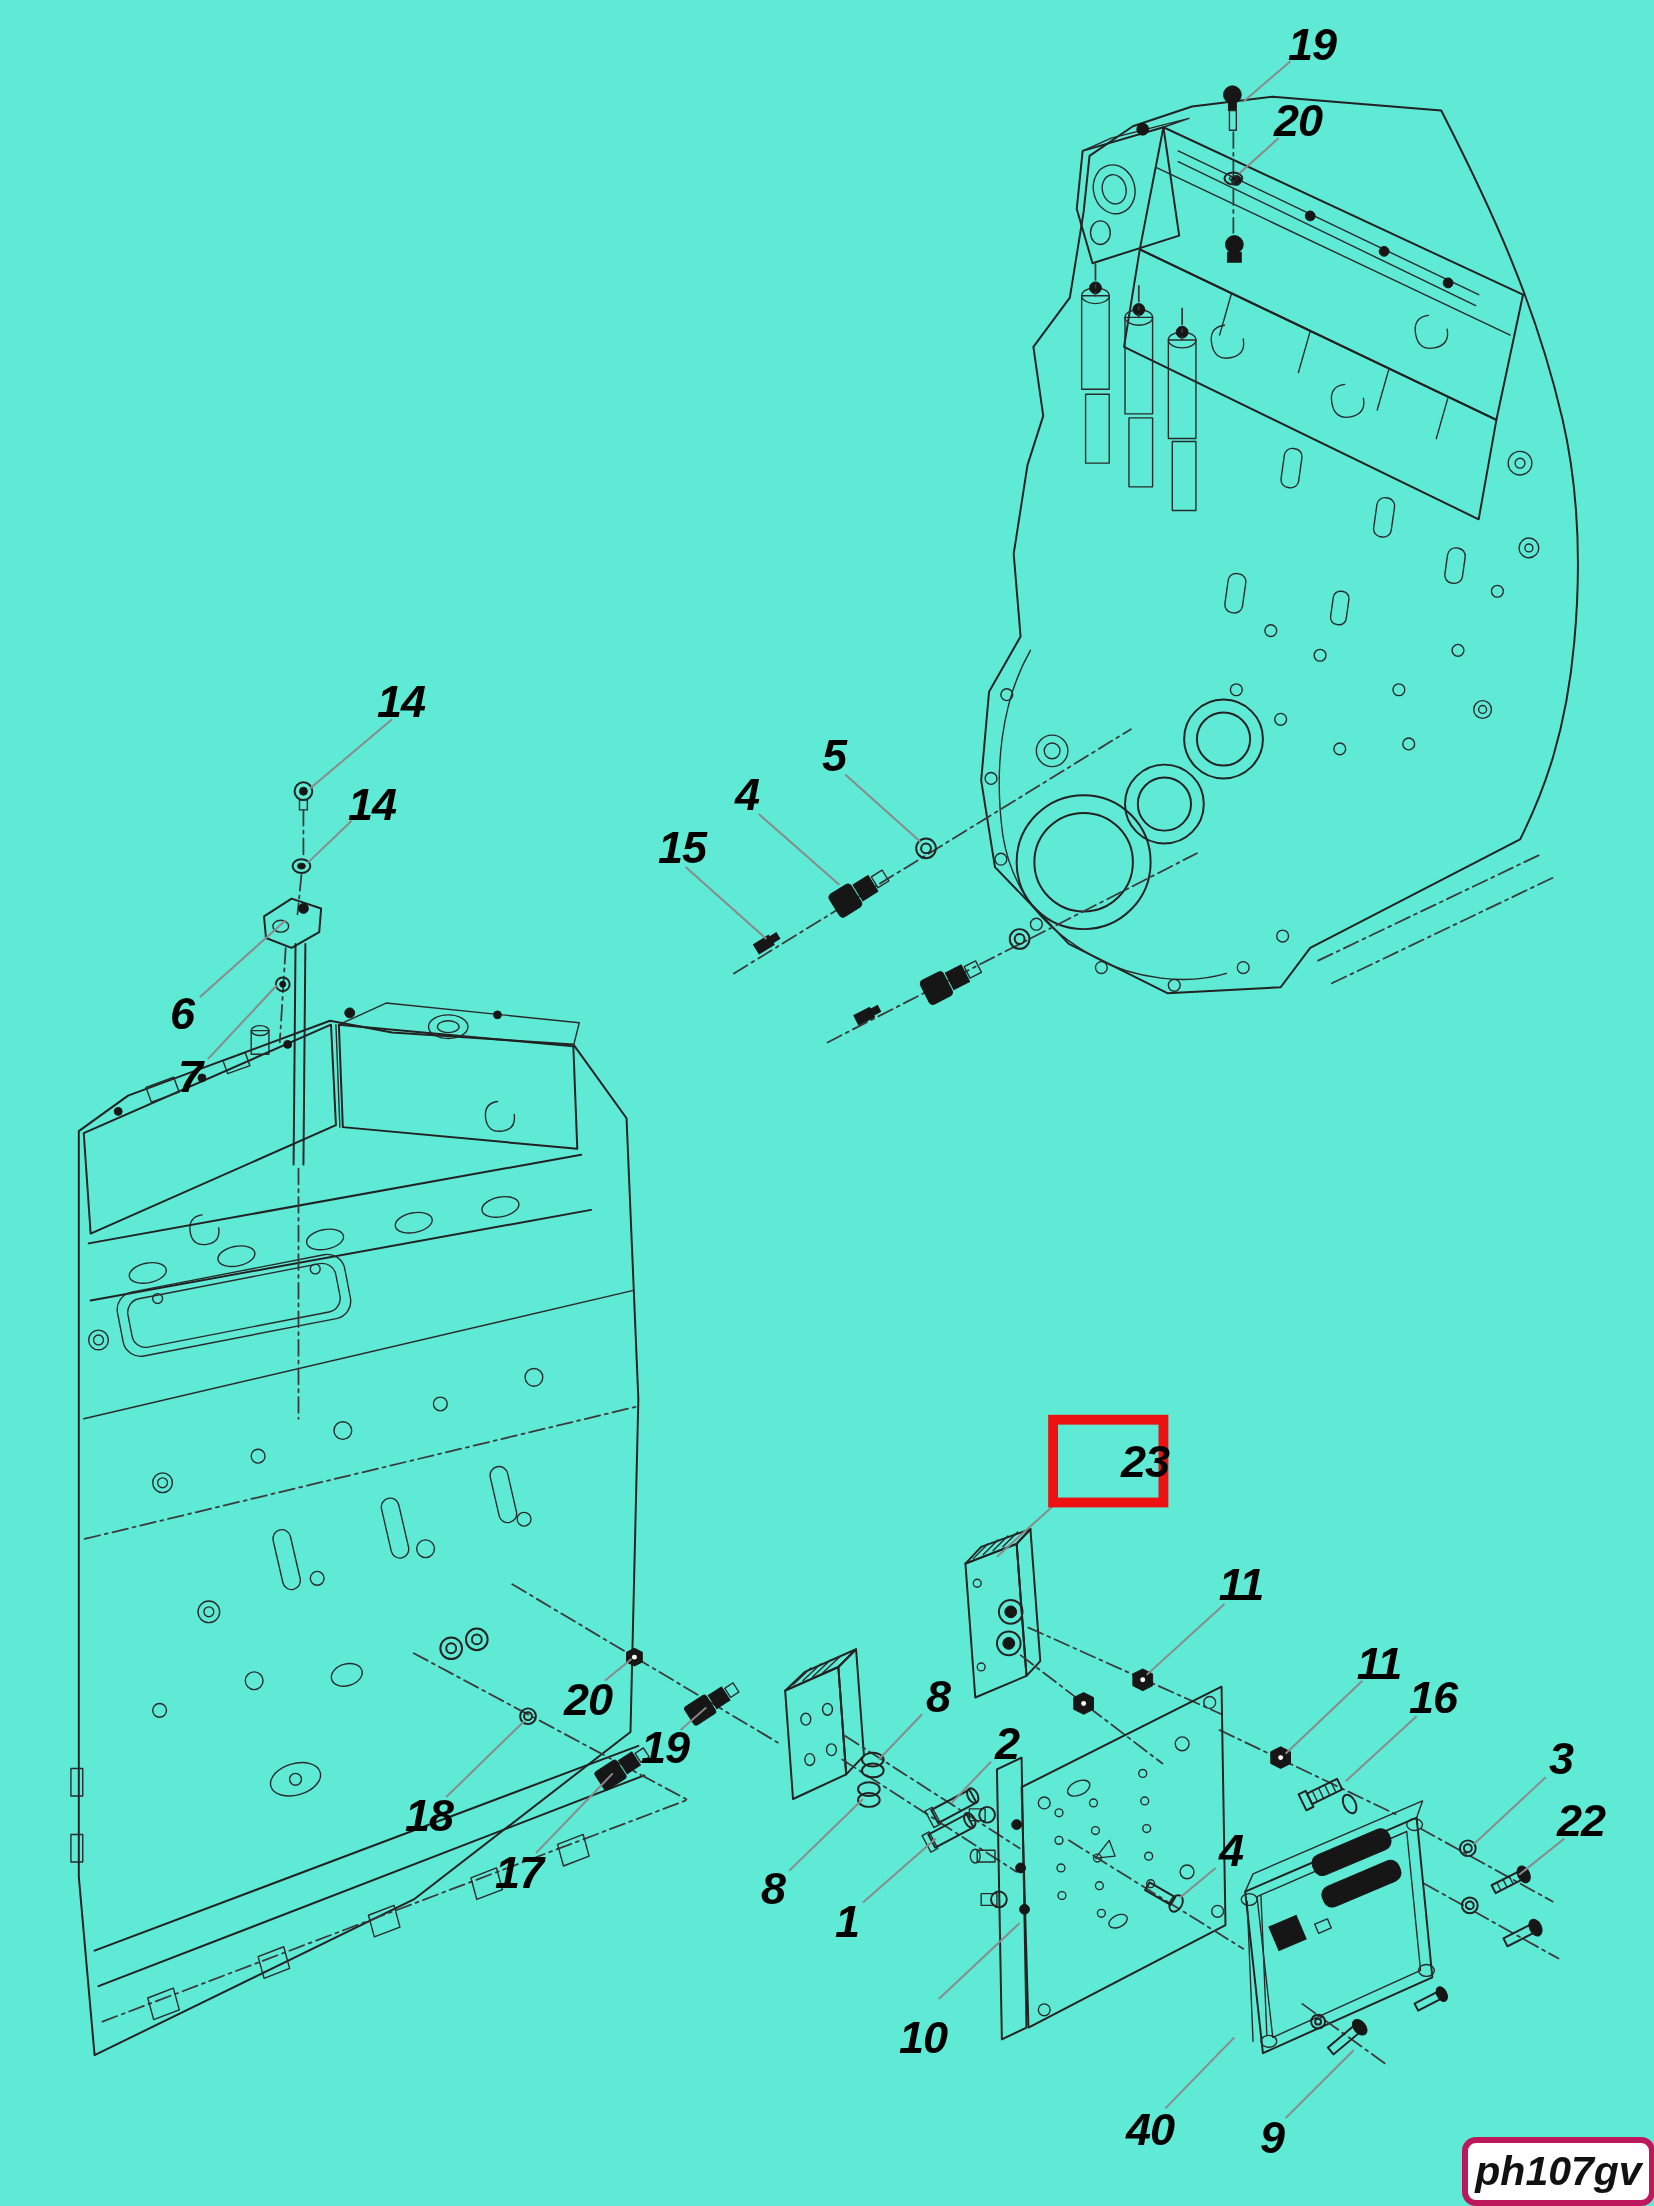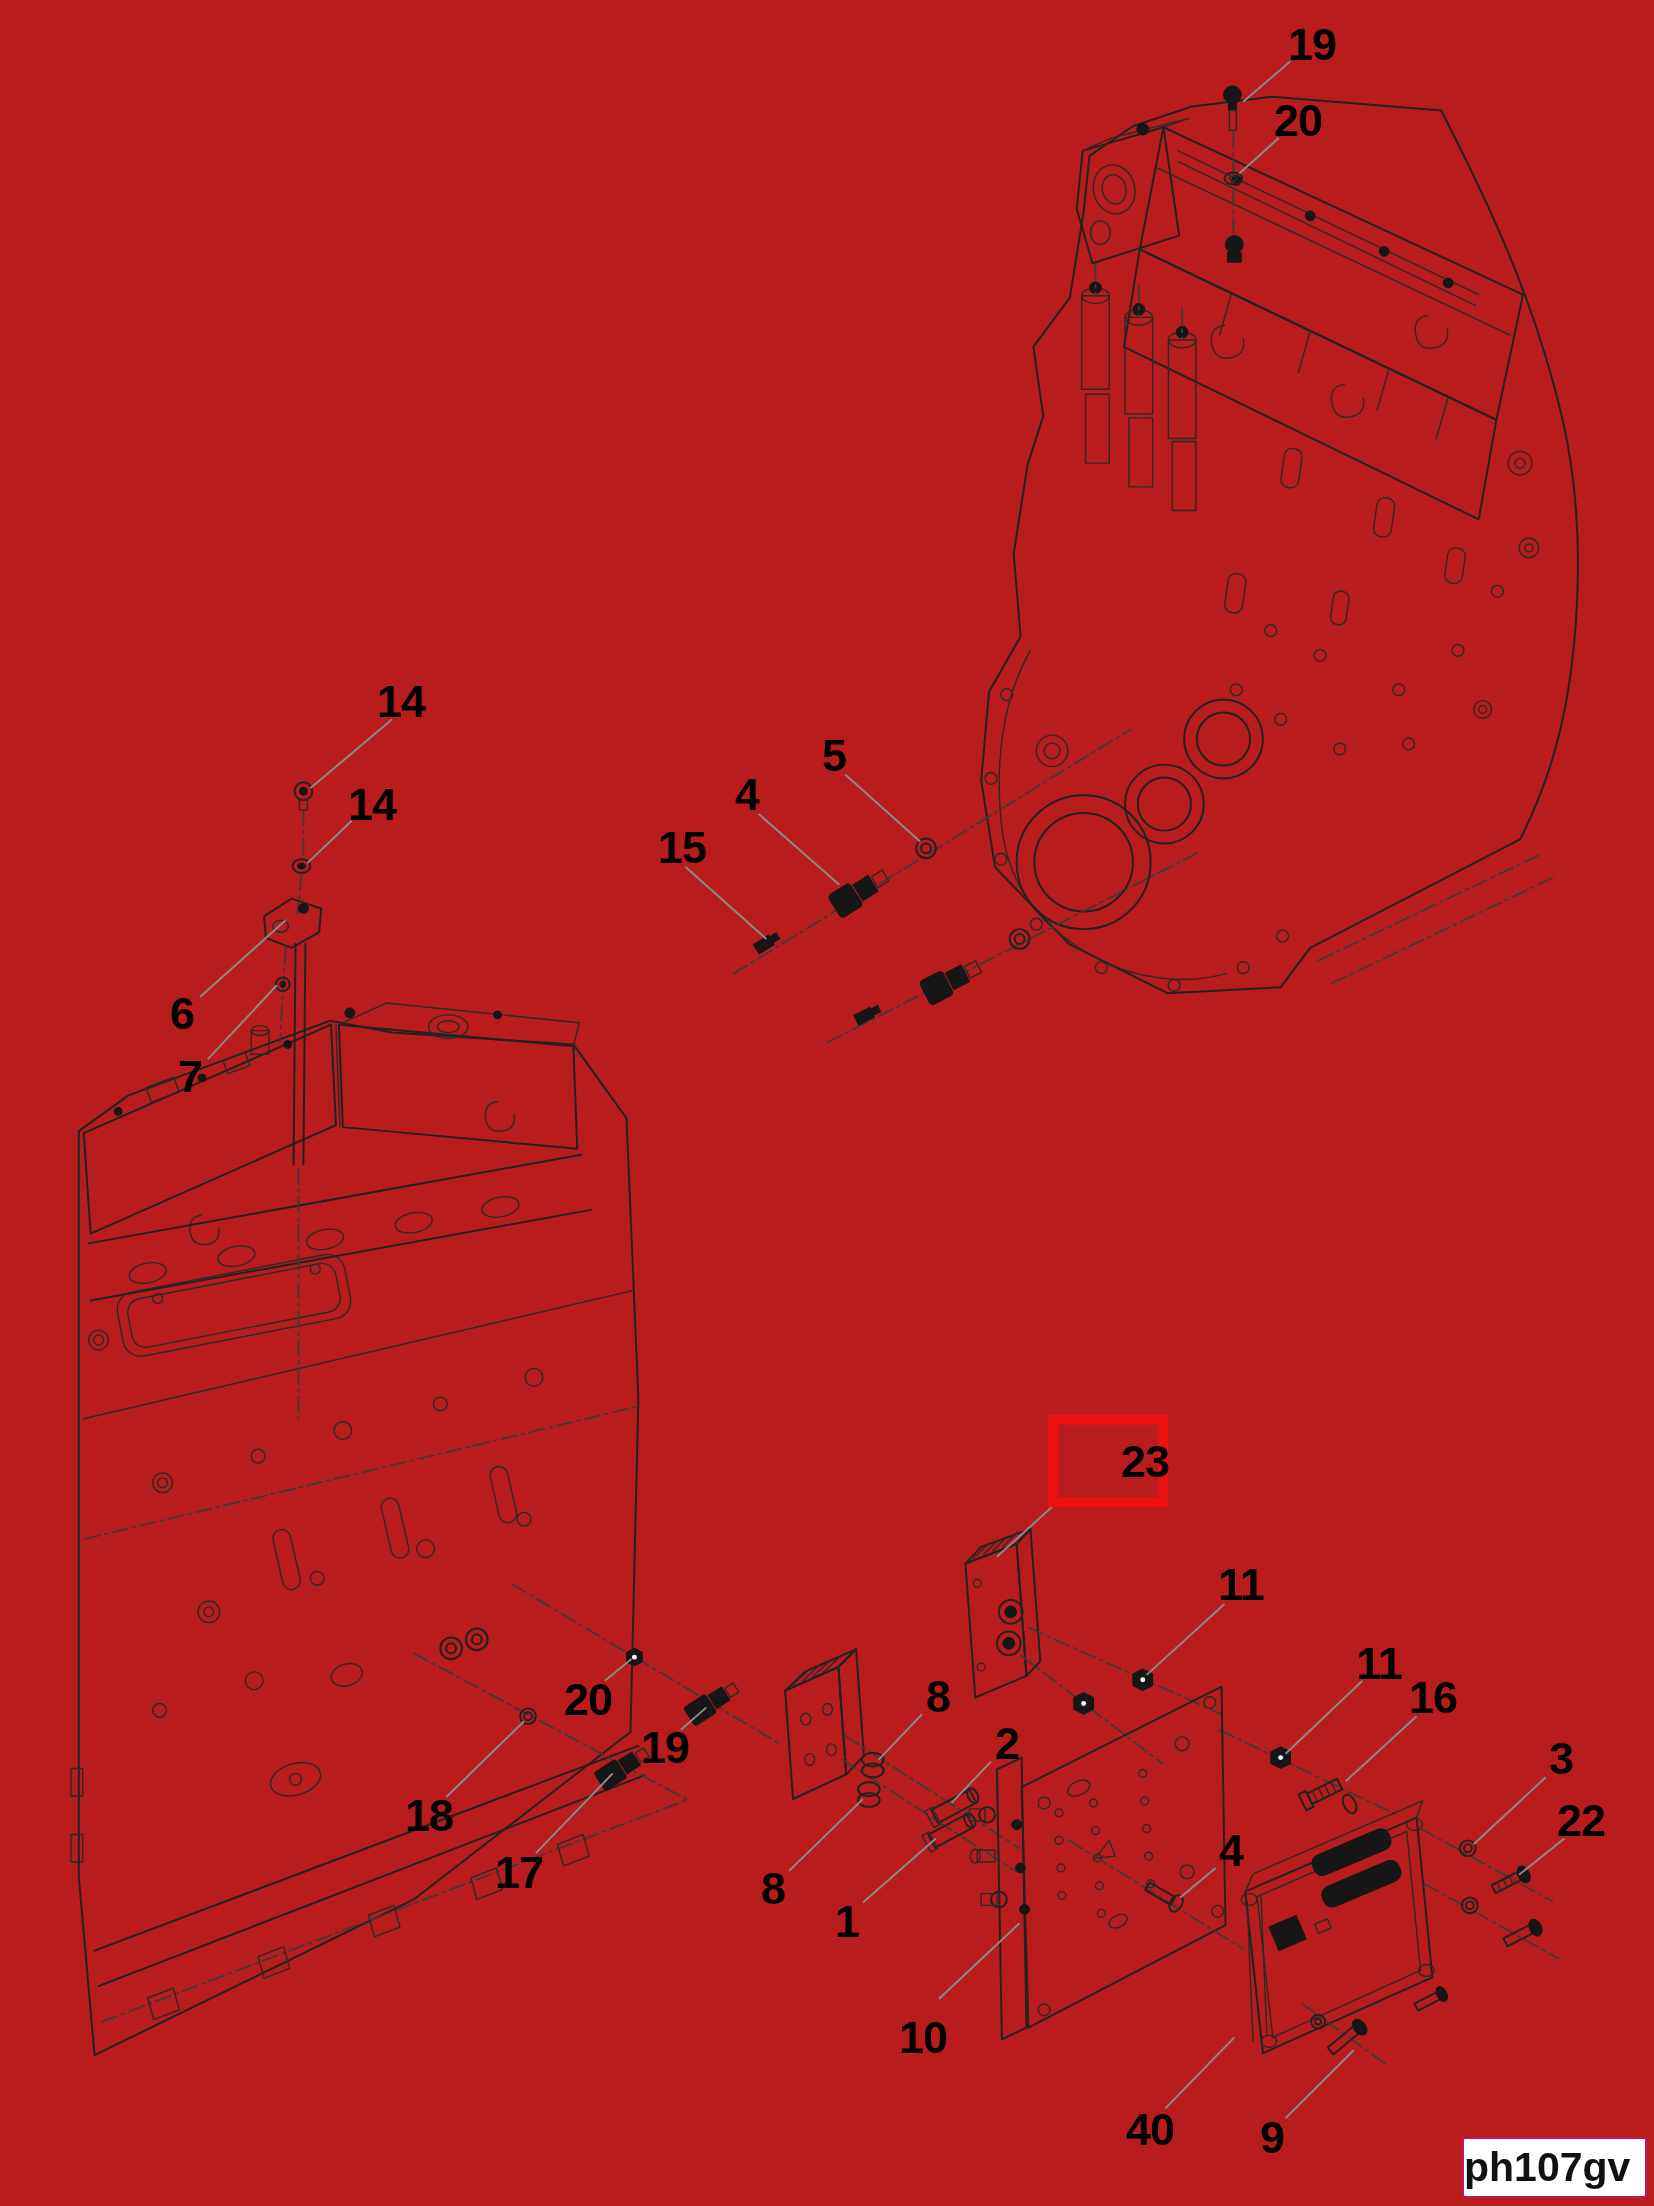--- a/index.html
+++ b/index.html
@@ -1,24 +1,24 @@
 <!DOCTYPE html>
 <html><head>
 <meta charset="utf-8">
 <style>
   html,body{margin:0;padding:0;background:#ffffff;}
-  .page{position:relative;width:1655px;height:2207px;background:#b91c1c;overflow:hidden;
-        font-family:"Liberation Sans","DejaVu Sans",sans-serif;}
+  .page{position:relative;width:1655px;height:2207px;background:#5eead4;overflow:hidden;
+        font-family:"Liberation Sans","DejaVu Sans",sans-serif;font-style:italic;}
   svg.art{position:absolute;left:0;top:0;}
   .callout{position:absolute;transform:translate(-50%,-50%);
            font-weight:700;font-size:45px;line-height:1;color:#000;
            letter-spacing:-1px;user-select:none;white-space:nowrap;}
   .part-code-box{position:absolute;left:1462px;top:2137px;width:181px;height:57px;
-                 border:2px solid #be185d;border-radius:3px;background:#fff;
-                 display:flex;align-items:center;
+                 border:6px solid #be185d;border-radius:14px;background:#fff;
+                 display:flex;align-items:center;justify-content:center;
                  font-weight:700;font-size:41px;color:#111;}
   
   .ln{fill:none;stroke:#222;stroke-width:2;stroke-linejoin:round;stroke-linecap:round;}
   .ln-thin{fill:none;stroke:#2a2a2a;stroke-width:1.4;stroke-linejoin:round;stroke-linecap:round;}
   .dark{fill:#161616;stroke:#161616;stroke-width:1;}
   .cl{fill:none;stroke:#3a3a3a;stroke-width:1.8;stroke-dasharray:16 5 3 5;stroke-linecap:round;}
 </style>
 </head>
 <body>
 

